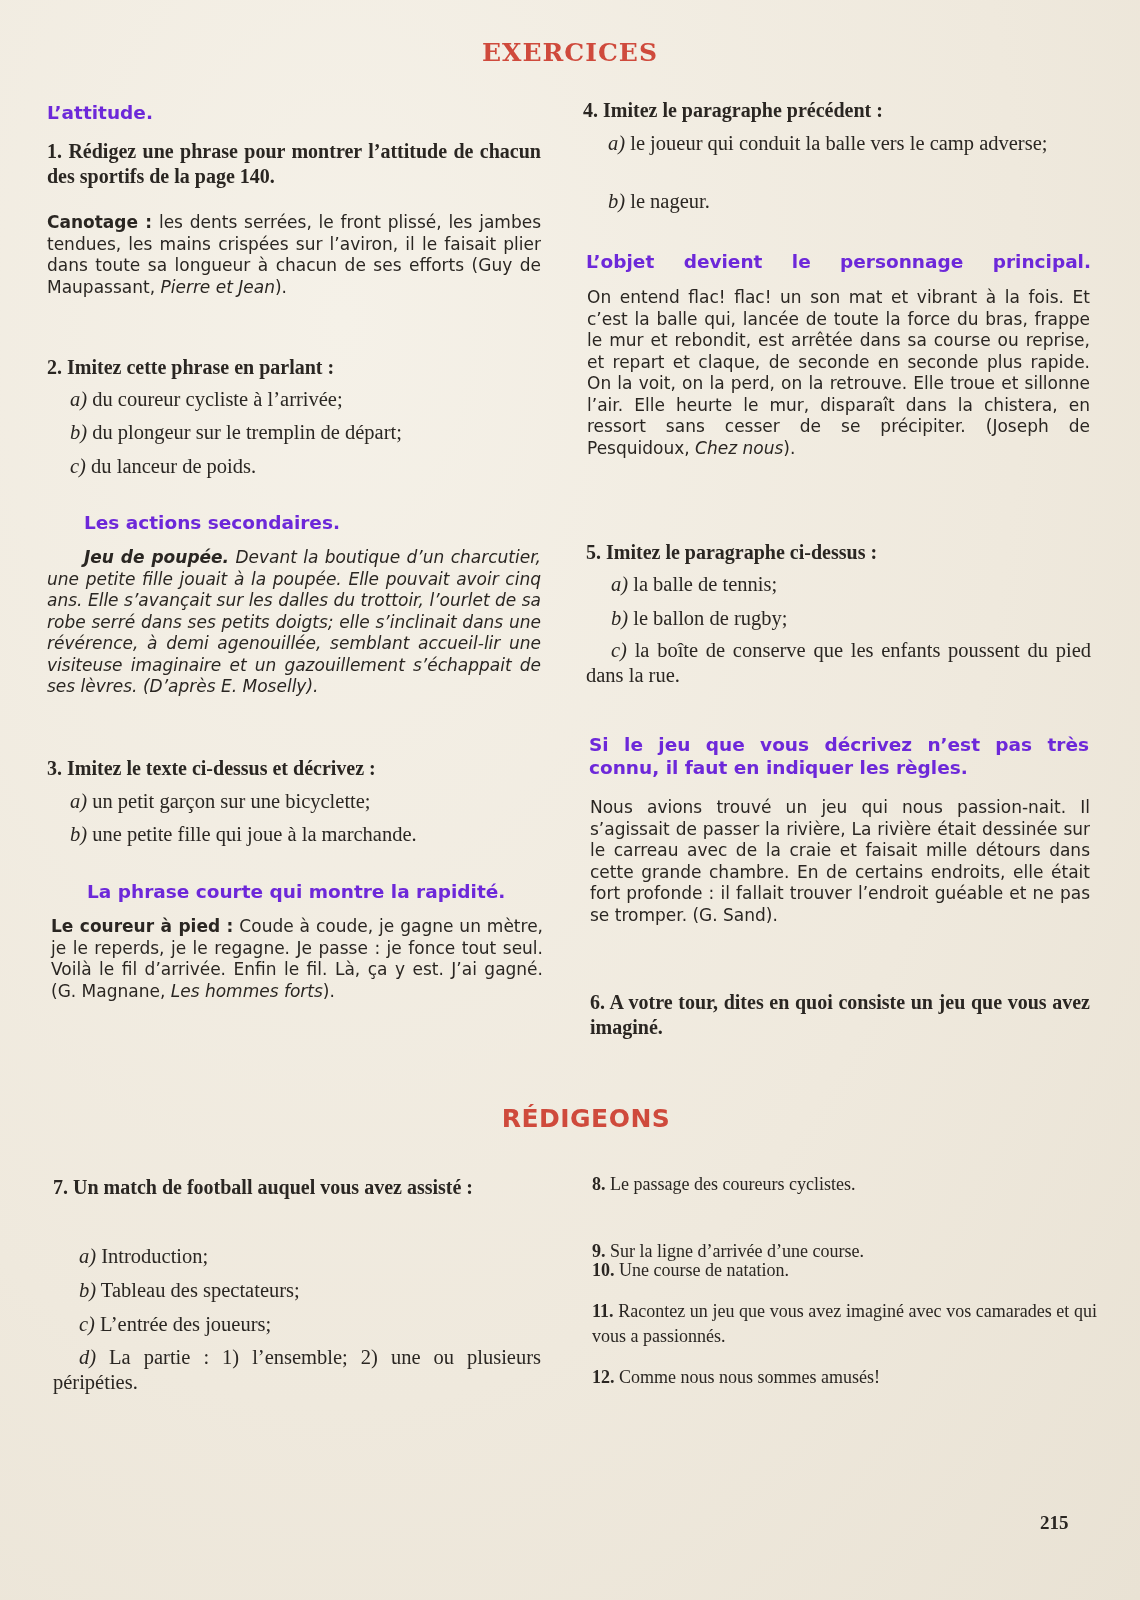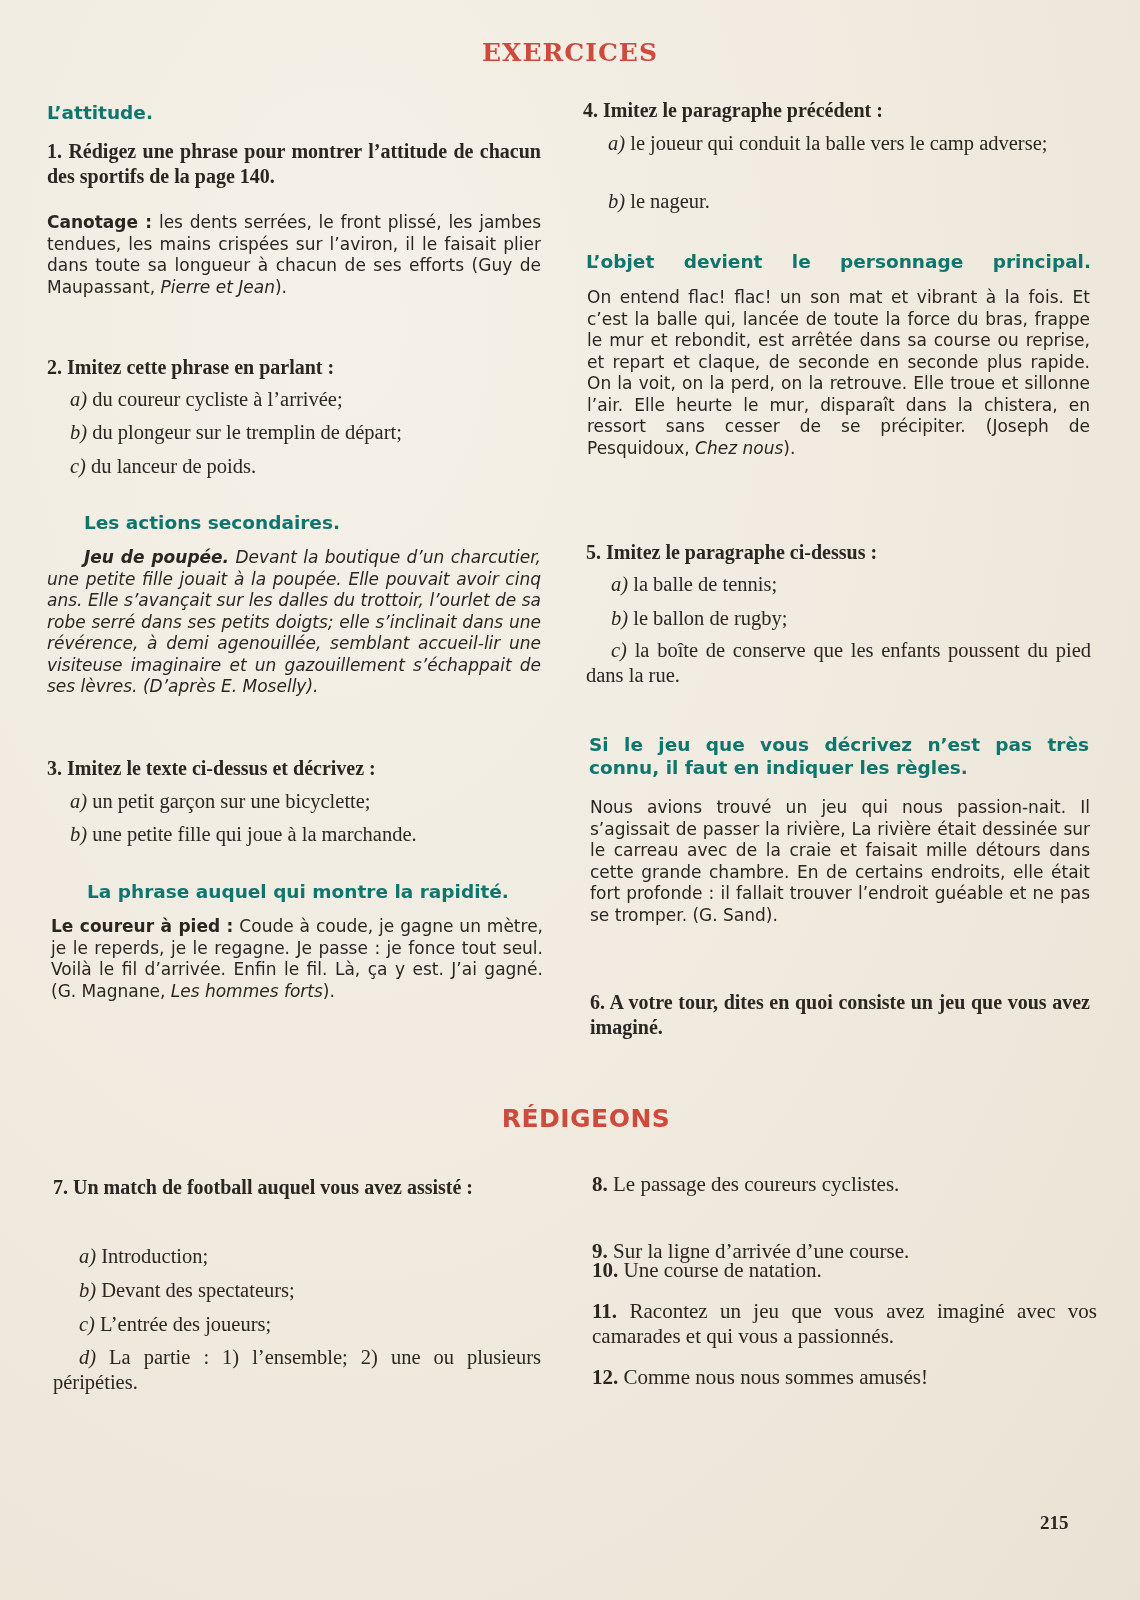--- a/index.html
+++ b/index.html
@@ -18,21 +18,21 @@
   }
   .title-sans {
     position: absolute; left: 0; width: 1140px; top: 1104px;
     text-align: center;
     font-family: "DejaVu Sans", sans-serif; font-weight: bold;
     font-size: 25px; letter-spacing: 0.5px; color: #cf4a3c; margin-left: 16px;
   }
   .rubric {
     position: absolute;
     font-family: "DejaVu Sans", sans-serif; font-weight: bold;
-    font-size: 18.5px; color: #0f766e; line-height: 23px;
+    font-size: 18.5px; color: #6d28d9; line-height: 23px;
   }
   .q {
     position: absolute;
     font-family: "Liberation Serif", serif; font-weight: bold;
     font-size: 20px; line-height: 25px; color: #2a2622;
   }
   .opt {
     position: absolute;
     font-family: "Liberation Serif", serif;
     font-size: 20.5px; line-height: 25px; color: #2a2622;
@@ -42,21 +42,21 @@
     position: absolute;
     font-family: "DejaVu Sans", sans-serif;
     font-size: 17px; line-height: 21.5px; color: #2a2622;
     text-align: justify;
   }
   .sans b { font-weight: bold; }
   .sans i { font-style: italic; }
   .red-list {
     position: absolute;
     font-family: "Liberation Serif", serif;
-    font-size: 21px; line-height: 25px; color: #2a2622;
+    font-size: 18px; line-height: 25px; color: #2a2622;
   }
   .red-list b { font-weight: bold; }
   .pagenum {
     position: absolute; left: 1040px; top: 1512px;
     font-family: "Liberation Serif", serif; font-weight: bold;
     font-size: 19px; color: #2a2622;
   }
 </style>
 </head>
 <body>
@@ -82,21 +82,21 @@
 
 <div class="sans" style="left:47px; top:547px; width:494px; text-indent:37px;font-style:italic;">
   <b>Jeu de poupée.</b>
   <span>Devant la boutique d’un charcutier, une petite fille jouait à la poupée. Elle pouvait avoir cinq ans. Elle s’avançait sur les dalles du trottoir, l’ourlet de sa robe serré dans ses petits doigts; elle s’inclinait dans une révérence, à demi agenouillée, semblant accueil-lir une visiteuse imaginaire et un gazouillement s’échappait de ses lèvres. (D’après E. Moselly).</span>
 </div>
 
 <div class="q" style="left:47px; top:756px;">3. Imitez le texte ci-dessus et décrivez :</div>
 <div class="opt" style="left:70px; top:789px;"><span class="lt">a)</span> <span>un petit garçon sur une bicyclette;</span></div>
 <div class="opt" style="left:70px; top:822px;"><span class="lt">b)</span> <span>une petite fille qui joue à la marchande.</span></div>
 
-<div class="rubric" style="left:87px; top:880px;">La phrase auquel qui montre la rapidité.</div>
+<div class="rubric" style="left:87px; top:880px;">La phrase courte qui montre la rapidité.</div>
 
 <div class="sans" style="left:51px; top:916px; width:492px;">
   <b>Le coureur à pied :</b>
   <span>Coude à coude, je gagne un mètre, je le reperds, je le regagne. Je passe : je fonce tout seul. Voilà le fil d’arrivée. Enfin le fil. Là, ça y est. J’ai gagné. (G. Magnane,</span>
   <i>Les hommes forts</i><span>).</span>
 </div>
 
 <div class="q" style="left:583px; top:98px;">4. Imitez le paragraphe précédent :</div>
 <div class="opt" style="left:583px; top:131px; width:508px; text-indent:25px; text-align:justify;"><span class="lt">a)</span> <span>le joueur qui conduit la balle vers le camp adverse;</span></div>
 <div class="opt" style="left:608px; top:189px;"><span class="lt">b)</span> <span>le nageur.</span></div>
@@ -116,21 +116,21 @@
 <div class="rubric" style="left:589px; top:733px; width:500px; text-align:justify;">Si le jeu que vous décrivez n’est pas très connu, il faut en indiquer les règles.</div>
 
 <div class="sans" style="left:590px; top:797px; width:500px;">Nous avions trouvé un jeu qui nous passion-nait. Il s’agissait de passer la rivière, La rivière était dessinée sur le carreau avec de la craie et faisait mille détours dans cette grande chambre. En de certains endroits, elle était fort profonde : il fallait trouver l’endroit guéable et ne pas se tromper. (G. Sand).</div>
 
 <div class="q" style="left:590px; top:990px; width:500px; text-align:justify;">6. A votre tour, dites en quoi consiste un jeu que vous avez imaginé.</div>
 
 <div class="title-sans">RÉDIGEONS</div>
 
 <div class="q" style="left:53px; top:1175px; width:488px; text-align:justify;">7. Un match de football auquel vous avez assisté :</div>
 <div class="opt" style="left:79px; top:1244px;"><span class="lt">a)</span> <span>Introduction;</span></div>
-<div class="opt" style="left:79px; top:1278px;"><span class="lt">b)</span> <span>Devant des spectateurs;</span></div>
+<div class="opt" style="left:79px; top:1278px;"><span class="lt">b)</span> <span>Tableau des spectateurs;</span></div>
 <div class="opt" style="left:79px; top:1312px;"><span class="lt">c)</span> <span>L’entrée des joueurs;</span></div>
 <div class="opt" style="left:53px; top:1345px; width:488px; text-indent:26px; text-align:justify;"><span class="lt">d)</span> <span>La partie : 1) l’ensemble; 2) une ou plusieurs péripéties.</span></div>
 
 <div class="red-list" style="left:592px; top:1172px;"><b>8.</b> <span>Le passage des coureurs cyclistes.</span></div>
 <div class="red-list" style="left:592px; top:1215px;margin-top:24px;"><b>9.</b> <span>Sur la ligne d’arrivée d’une course.</span></div>
 <div class="red-list" style="left:592px; top:1258px;"><b>10.</b> <span>Une course de natation.</span></div>
 <div class="red-list" style="left:592px; top:1299px; width:505px; text-align:justify;"><b>11.</b> <span>Racontez un jeu que vous avez imaginé avec vos camarades et qui vous a passionnés.</span></div>
 <div class="red-list" style="left:592px; top:1365px;"><b>12.</b> <span>Comme nous nous sommes amusés!</span></div>
 
 <div class="pagenum">215</div>

